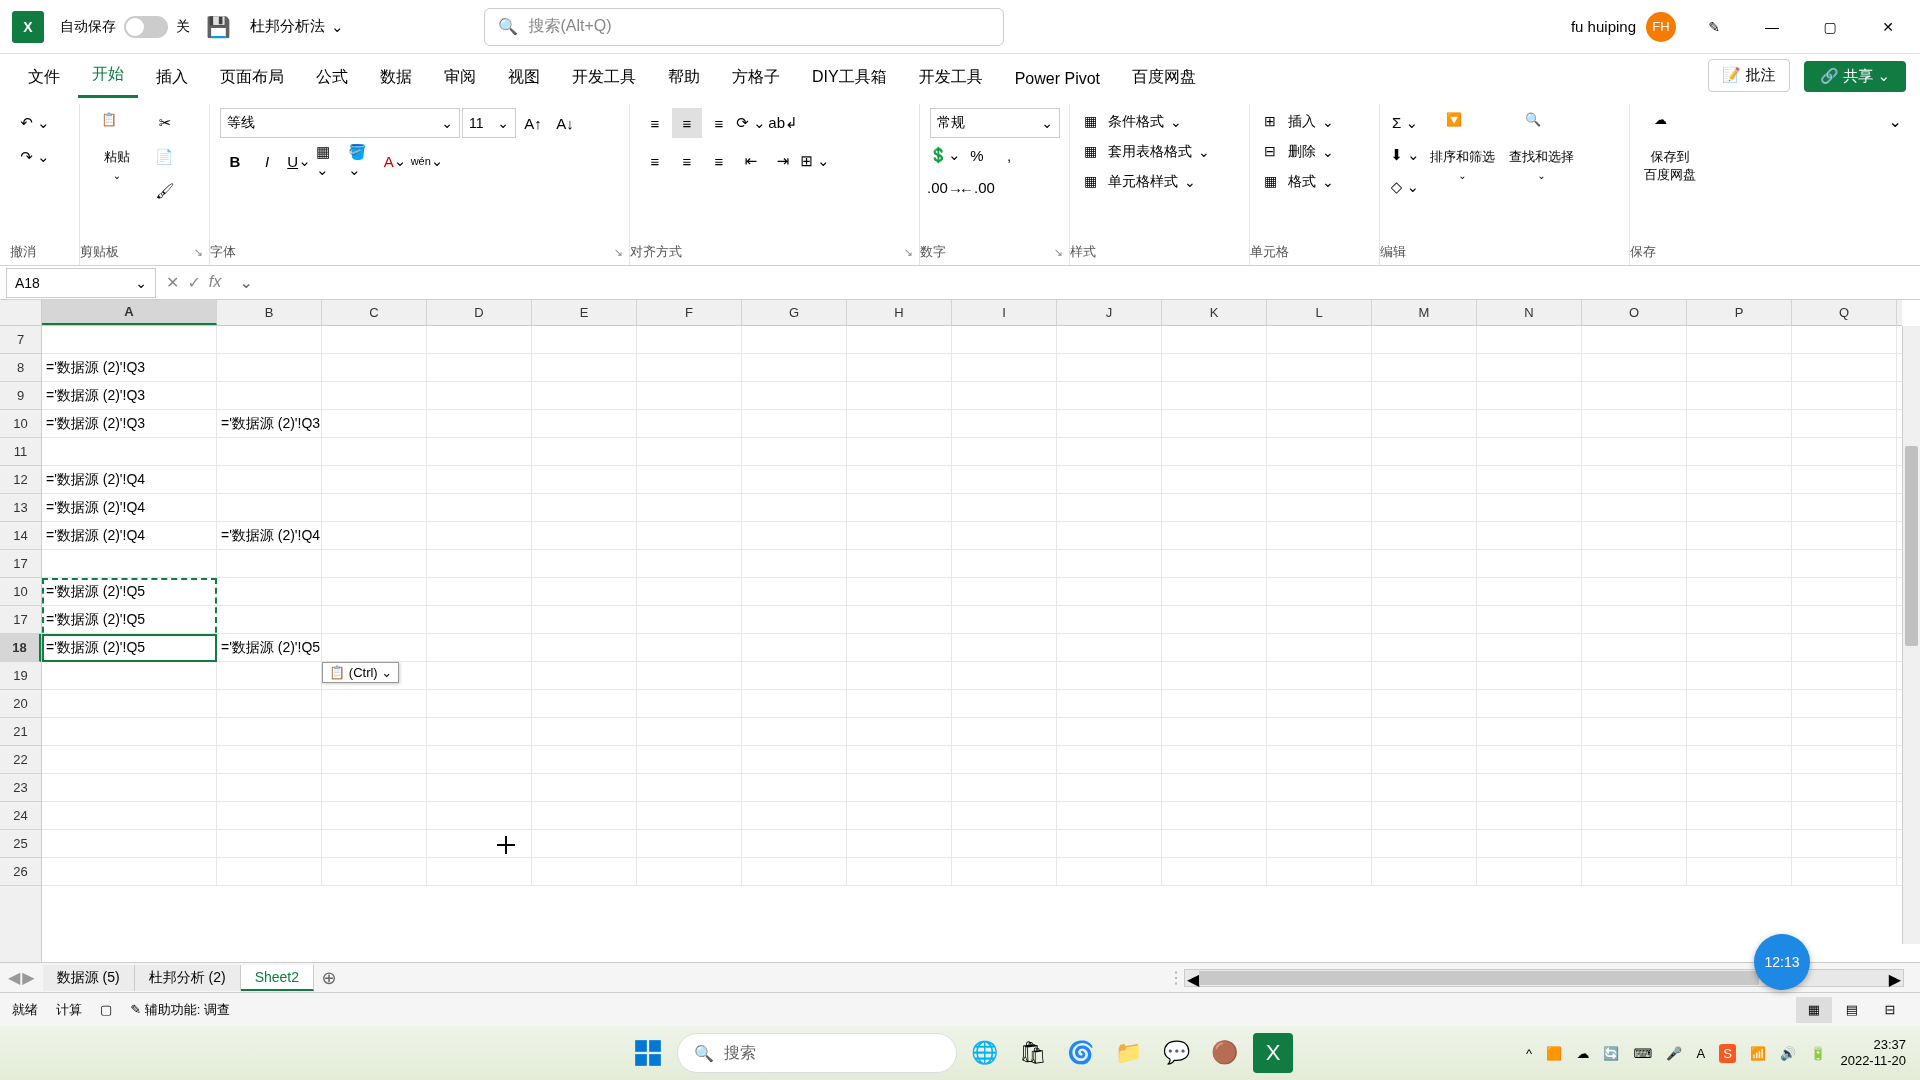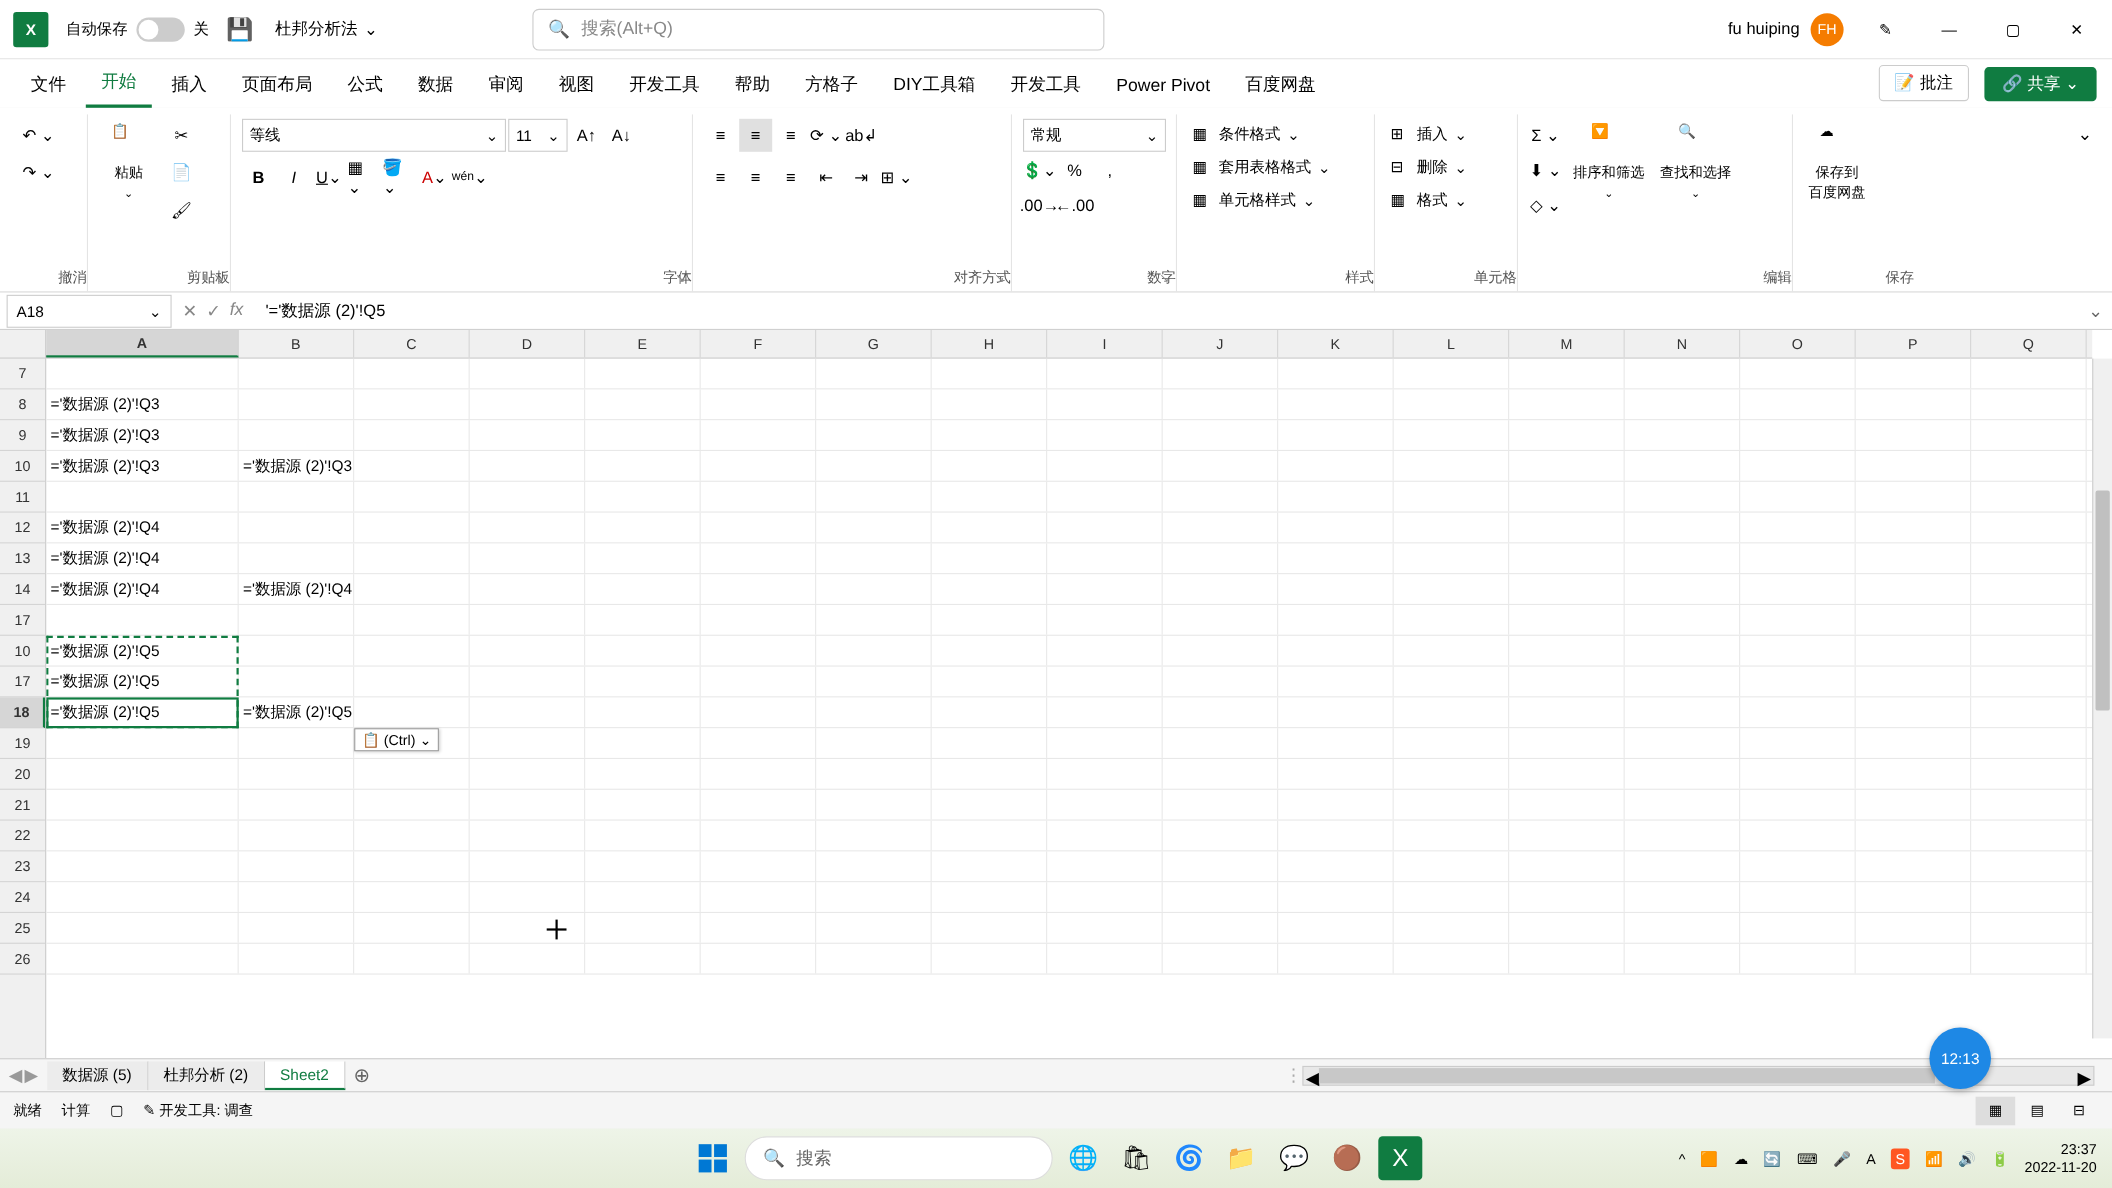--- a/index.html
+++ b/index.html
@@ -17,21 +17,21 @@
 .titlebar .avatar{width:30px;height:30px;background:#f57c00;color:#fff;border-radius:50%;display:flex;align-items:center;justify-content:center;font-size:13px}
 .titlebar .winbtn{width:40px;height:40px;display:flex;align-items:center;justify-content:center;font-size:14px}
 .tabs{height:44px;background:#fff;display:flex;align-items:flex-end;padding:0 14px;gap:4px}
 .tabs .tab{padding:10px 14px;font-size:16px;cursor:pointer}
 .tabs .tab.active{border-bottom:3px solid #107c41;color:#107c41;font-weight:500}
 .tabs .spacer{flex:1}
 .tabs .comment-btn{padding:6px 14px;border:1px solid #ccc;border-radius:4px;display:flex;align-items:center;gap:6px;font-size:15px;margin-bottom:6px}
 .tabs .share-btn{padding:6px 16px;background:#107c41;color:#fff;border-radius:4px;display:flex;align-items:center;gap:6px;font-size:15px;margin-bottom:6px;margin-left:10px}
 .ribbon{height:168px;background:#fff;border-bottom:1px solid #d0d0d0;display:flex;padding:6px 10px 0}
 .rgroup{border-right:1px solid #e4e4e4;padding:4px 10px 2px;display:flex;flex-direction:column;position:relative}
-.rgroup .label{position:absolute;bottom:4px;left:0;right:0;text-align:right;font-size:13px;color:#555}
+.rgroup .label{position:absolute;bottom:4px;left:0;right:0;text-align:left;font-size:13px;color:#555}
 .rgroup .dlaunch{position:absolute;bottom:6px;right:6px;font-size:11px;color:#888}
 .rgroup .body{flex:1;display:flex;align-items:flex-start;gap:6px}
 .big-btn{display:flex;flex-direction:column;align-items:center;gap:4px;padding:4px;font-size:13px;min-width:54px}
 .big-btn svg,.big-btn .ico{width:32px;height:32px}
 .sm-btn{width:30px;height:30px;display:flex;align-items:center;justify-content:center;font-size:15px}
 .vcol{display:flex;flex-direction:column;gap:4px}
 .select-box{border:1px solid #ccc;height:30px;padding:0 6px;display:flex;align-items:center;font-size:14px;background:#fff}
 .btn-row{display:flex;gap:2px}
 .ribbon-item{display:flex;align-items:center;gap:6px;font-size:14px;padding:2px 4px;height:28px}
 .ribbon-item .ic{width:18px;height:18px}
@@ -290,21 +290,20 @@
 <div class="formula-bar">
   <div class="name-box">
       <span>A18</span>
       <span>⌄</span>
     </div>
   <div class="fb-btns">
     <span>✕</span>
     <span>✓</span>
     <span><i>fx</i></span>
   </div>
-  <div class="fx-input">'='数据源 (2)'!Q5</div>
   <div class="fb-expand">⌄</div>
 </div>
 
 <div class="grid-area" style="top: 300px; bottom: 118px;">
   <div class="corner"></div>
   <div class="col-hdrs" id="col-hdrs">
       <div class="col-hdr sel" style="width: 175px;">A</div>
       <div class="col-hdr" style="width: 105px;">B</div>
       <div class="col-hdr" style="width: 105px;">C</div>
       <div class="col-hdr" style="width: 105px;">D</div>
@@ -752,21 +751,21 @@
     <span style="position:absolute;left:2px;top:0">◀</span>
     <div class="thumb"></div>
     <span style="position:absolute;right:2px;top:0">▶</span>
   </div>
 </div>
 
 <div class="status-bar" style="bottom:54px">
   <span>就绪</span>
   <span>计算</span>
   <span>▢</span>
-  <span>✎ <span>开发工具: 调查</span></span>
+  <span>✎ <span>辅助功能: 调查</span></span>
   <div class="views">
     <div class="view-btn active">▦</div>
     <div class="view-btn">▤</div>
     <div class="view-btn">⊟</div>
   </div>
 </div>
 
 <div class="float-circle" style="right:110px;bottom:90px">12:13</div>
 
 <div class="taskbar">

